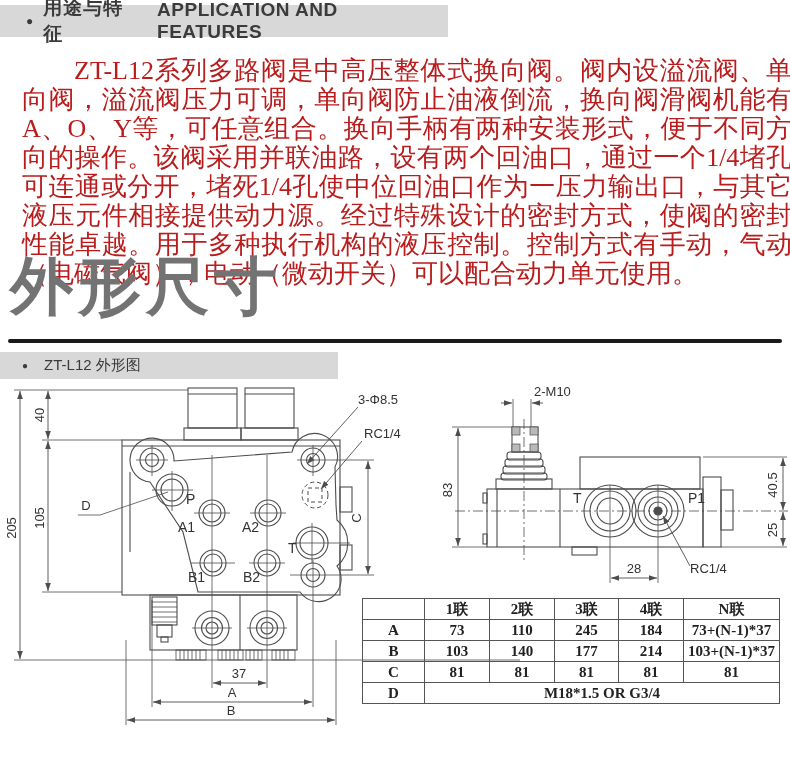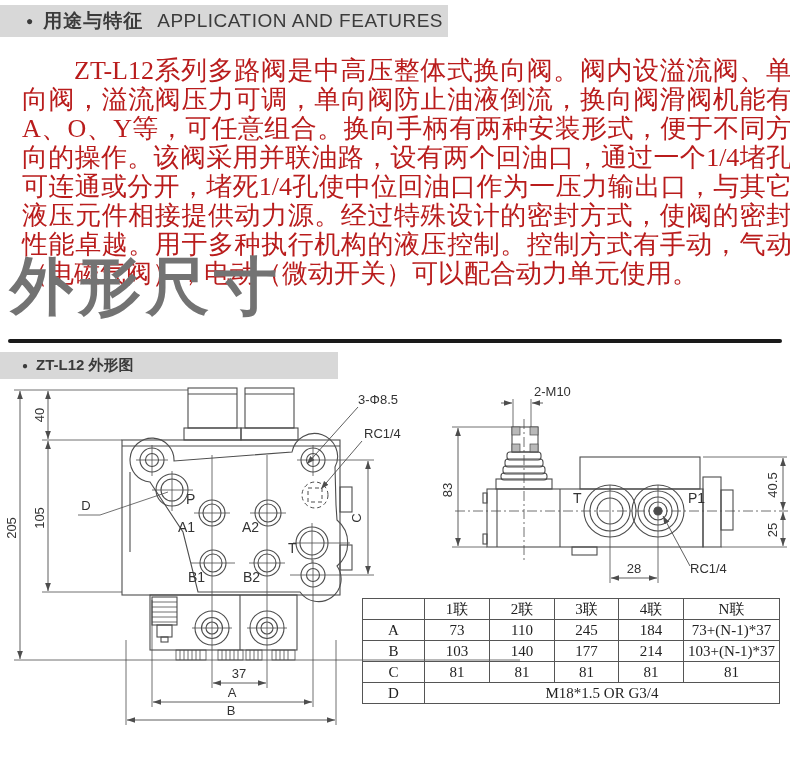--- a/index.html
+++ b/index.html
@@ -3,44 +3,44 @@
 <meta charset="utf-8">
 <style>
   html,body{margin:0;padding:0;background:#fff;}
   .page{position:relative;width:790px;height:779px;background:#ffffff;overflow:hidden;
         font-family:"Liberation Serif","DejaVu Serif",serif;color:#1a1a1a;}
   .bar{position:absolute;left:0;background:#d8d8d8;display:flex;align-items:center;
        font-family:"Liberation Sans","DejaVu Sans",sans-serif;color:#3b3b3b;}
   .bar .bullet{margin:0 10px 0 26px;font-size:12px;}
   .bar1{top:5px;width:448px;height:32px;font-size:19px;}
   .bar1 .zh{font-weight:bold;margin-right:14px;letter-spacing:1px;}
-  .bar1 .en{font-weight:400;letter-spacing:0.5px;}
+  .bar1 .en{font-weight:700;letter-spacing:0.5px;}
   .bar2{top:352px;width:338px;height:27px;font-size:15px;}
   .bar2 .bullet{margin:0 8px 0 22px;font-size:10px;}
-  .bar2 .zh{font-weight:700;margin-right:10px;}
+  .bar2 .zh{font-weight:400;margin-right:10px;margin-left:8px;}
   .bar2 .en{font-weight:600;}
   .para{position:absolute;top:44px;left:10px;width:770px;margin:12px;
         font-size:26px;line-height:29px;text-align:justify;text-indent:2em;
         color:#b91c1c;}
   .red-title{position:absolute;top:244px;left:10px;font-size:63px;font-weight:bold;
              letter-spacing:5px;color:#737373;font-family:"Liberation Sans","DejaVu Sans",sans-serif;}
   .rule{position:absolute;top:339px;left:8px;width:774px;height:4px;background:#1a1a1a;border-radius:2px;}
   svg.drawing{position:absolute;top:378px;left:0;}
   svg .ln{stroke:#4d4d4d;fill:none;stroke-width:1.1;}
   svg .thin{stroke:#4d4d4d;fill:none;stroke-width:0.8;}
   svg .cl{stroke:#4d4d4d;fill:none;stroke-width:0.8;stroke-dasharray:10 3 2 3;}
   svg .dash{stroke:#4d4d4d;fill:none;stroke-width:1;stroke-dasharray:4 3;}
   svg .dim{stroke:#4d4d4d;fill:none;stroke-width:0.9;}
   svg text{fill:#333;stroke:none;font-family:"Liberation Sans","DejaVu Sans",sans-serif;font-size:13px;}
   svg text.port{font-size:14px;}
   svg .hatch{fill:#b9b9b9;stroke:#4d4d4d;stroke-width:0.7;}
   .dim-table{position:absolute;top:598px;left:362px;border-collapse:collapse;
              font-size:15px;color:#222;table-layout:fixed;}
   .dim-table td,.dim-table th{border:1.6px solid #555;text-align:center;height:20px;
-             padding:0;font-weight:normal;overflow:hidden;white-space:nowrap;}
+             padding:0;font-weight:bold;overflow:hidden;white-space:nowrap;}
   .c0{width:61px}.c1{width:64px}.c2{width:64px}.c3{width:63px}.c4{width:64px}.c5{width:95px}
 </style>
 </head>
 <body>
 
 <div class="page">
 
   <div class="bar bar1">
     <span class="bullet">●</span>
     <span class="zh">用途与特征</span>

